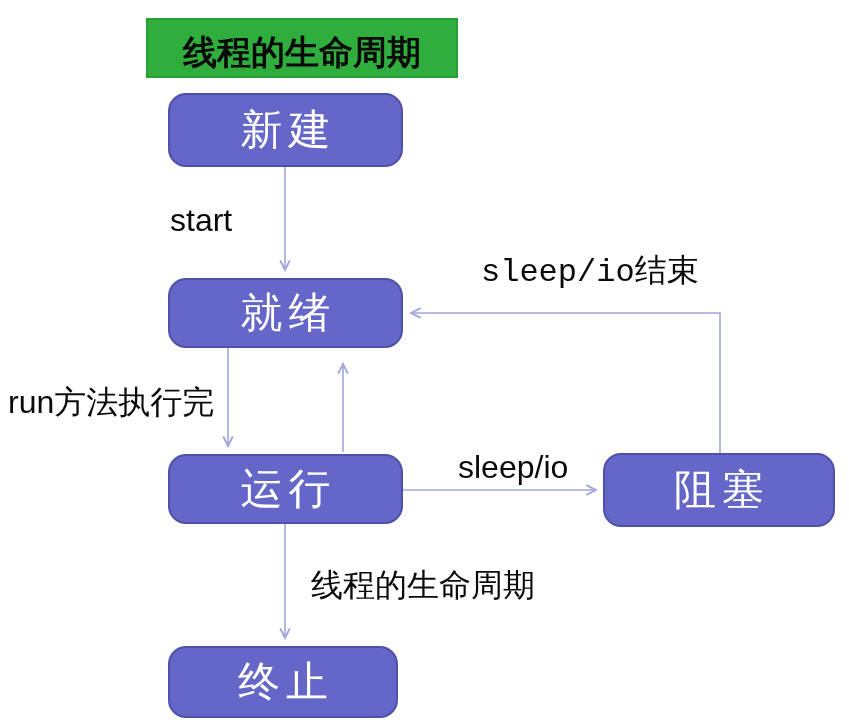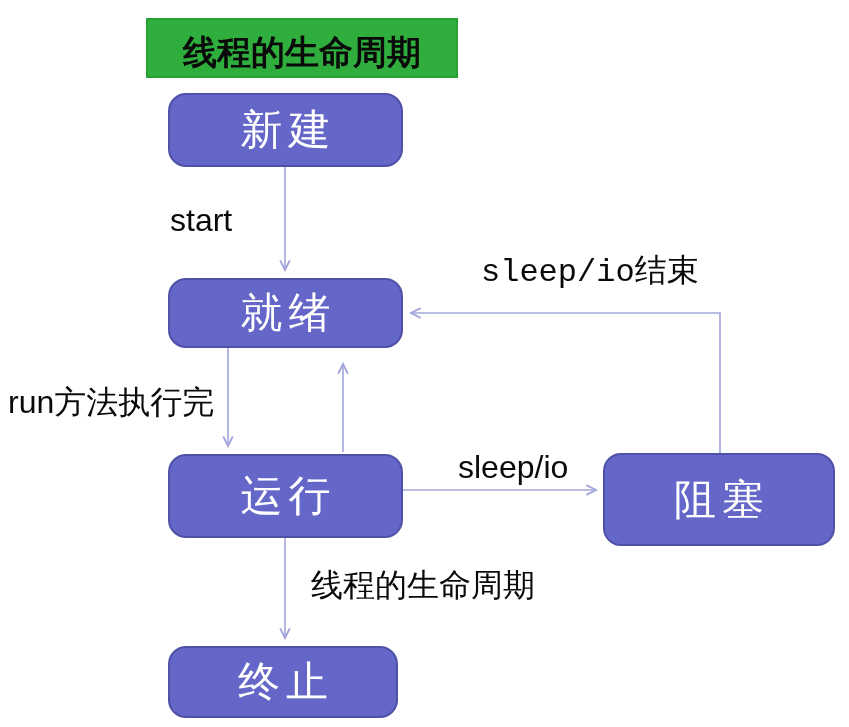--- a/index.html
+++ b/index.html
@@ -53,22 +53,22 @@
     font-size: 42px;
     letter-spacing: 6px;
     display: flex;
     align-items: center;
     justify-content: center;
     z-index: 3;
   }
   .node span { margin-left: 6px; } 
   .node-new        { left: 168px; top:  93px; width: 235px; height: 74px; }
   .node-ready      { left: 168px; top: 278px; width: 235px; height: 70px; }
-  .node-running    { left: 168px; top: 454px; width: 235px; height: 84px; }
-  .node-blocked    { left: 603px; top: 453px; width: 232px; height: 93px; }
+  .node-running    { left: 168px; top: 454px; width: 235px; height: 70px; }
+  .node-blocked    { left: 603px; top: 453px; width: 232px; height: 74px; }
   .node-terminated { left: 168px; top: 646px; width: 230px; height: 72px; }
   .edge-label {
     position: absolute;
     color: var(--label-text, #000000);
     font-size: 32px;
     line-height: 38px;
     background: var(--page-bg, #ffffff);
     white-space: nowrap;
     z-index: 2;
   }

